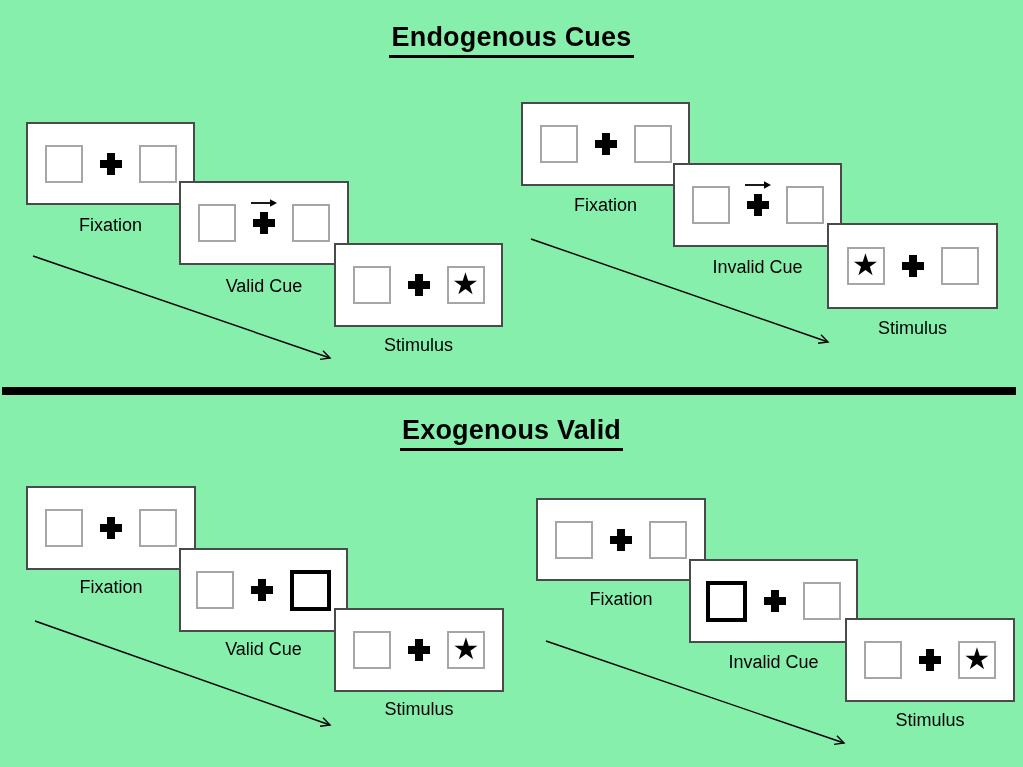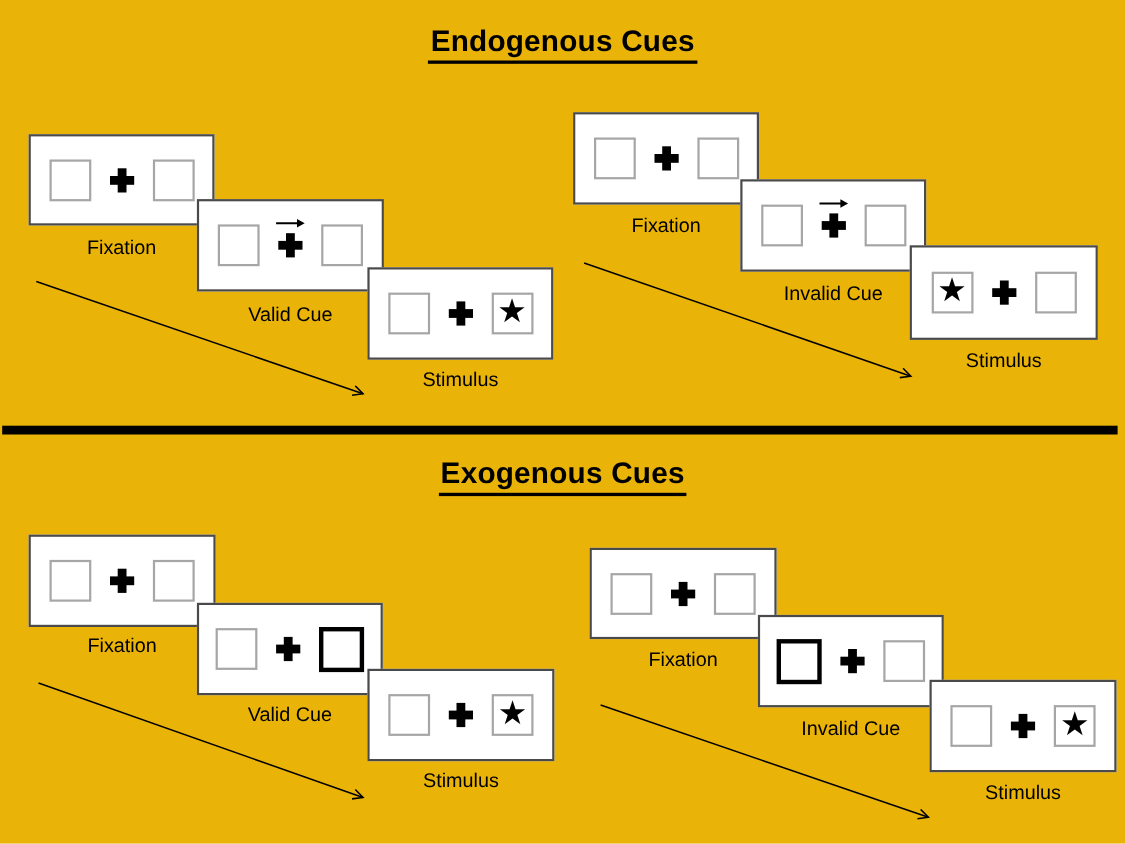--- a/index.html
+++ b/index.html
@@ -1,16 +1,16 @@
 <!DOCTYPE html>
 <html><head>
 <meta charset="utf-8">
 <style>
   html,body{margin:0;padding:0;background:#fff;}
-  #page{position:relative;width:1023px;height:767px;background:#eab308;overflow:hidden;
+  #page{position:relative;width:1023px;height:767px;background:#86efac;overflow:hidden;
         font-family:"Liberation Sans","DejaVu Sans",sans-serif;color:#000;}
 
   .title{position:absolute;left:0;width:100%;text-align:center;}
   .title span{display:inline-block;font-size:27px;font-weight:bold;letter-spacing:.2px;
               border-bottom:3px solid #000;padding:0 2px 2px 2px;}
 
   .divider{position:absolute;left:2px;top:387px;width:1014px;height:8px;background:#000;}
 
   .panel{position:absolute;background:#fff;border:2px solid #4a4a4a;
          display:flex;align-items:center;justify-content:center;box-sizing:border-box;}
@@ -113,21 +113,21 @@
           <i class="cv"></i>
         </div>
       <div class="box"></div>
     </div>
     <div class="plabel" style="left:827px;top:317px;width:171px;">Stimulus</div>
   </div>
 
   <div class="divider"></div>
 
   <div class="title" style="top:415px;">
-    <span>Exogenous Cues</span>
+    <span>Exogenous Valid</span>
   </div>
 
   <div>
     <div class="panel" style="left:26px;top:486px;width:170px;height:84px;">
       <div class="box"></div>
       <div class="cross">
           <i class="ch"></i>
           <i class="cv"></i>
         </div>
       <div class="box"></div>

